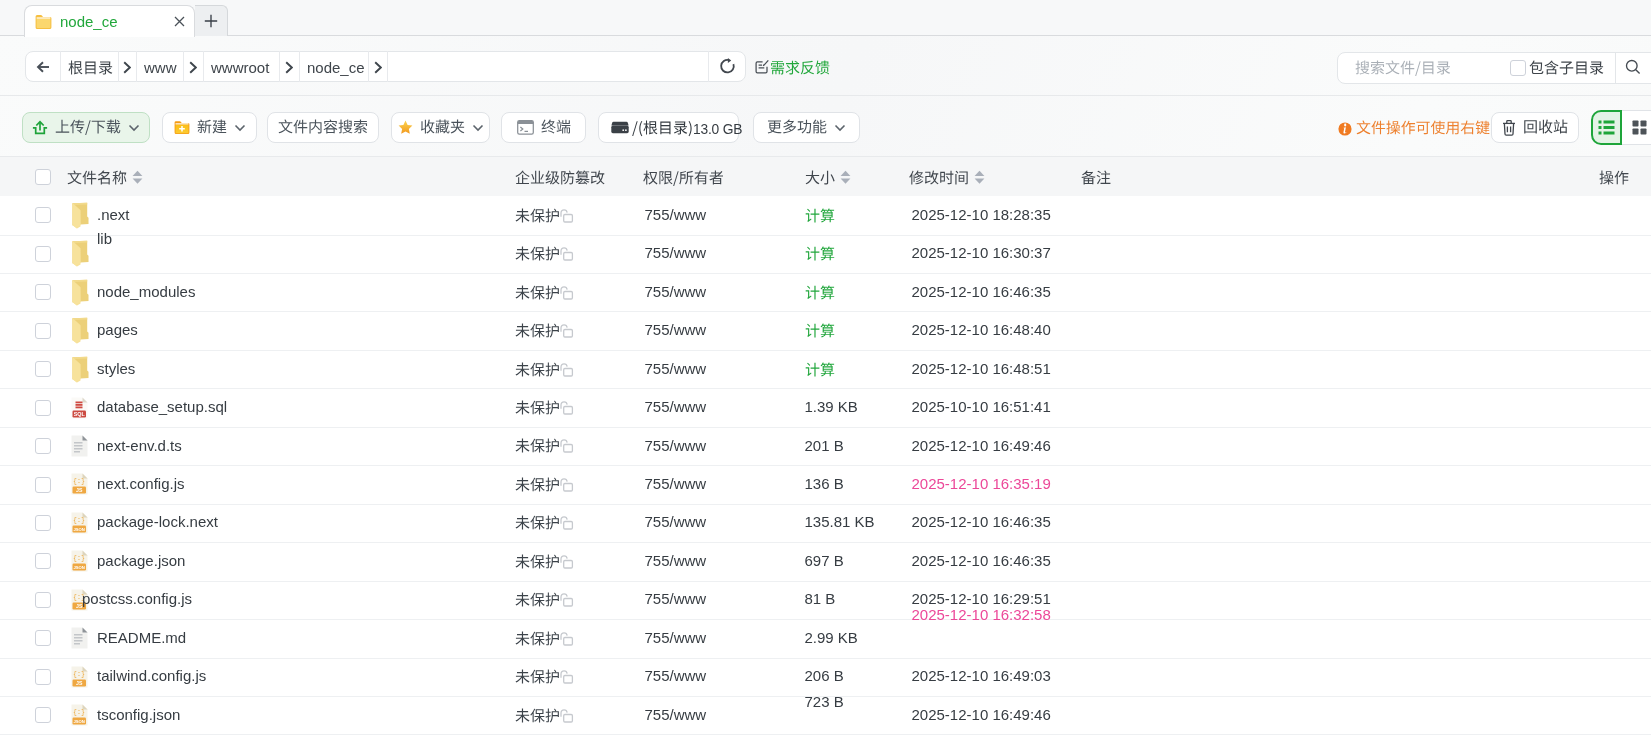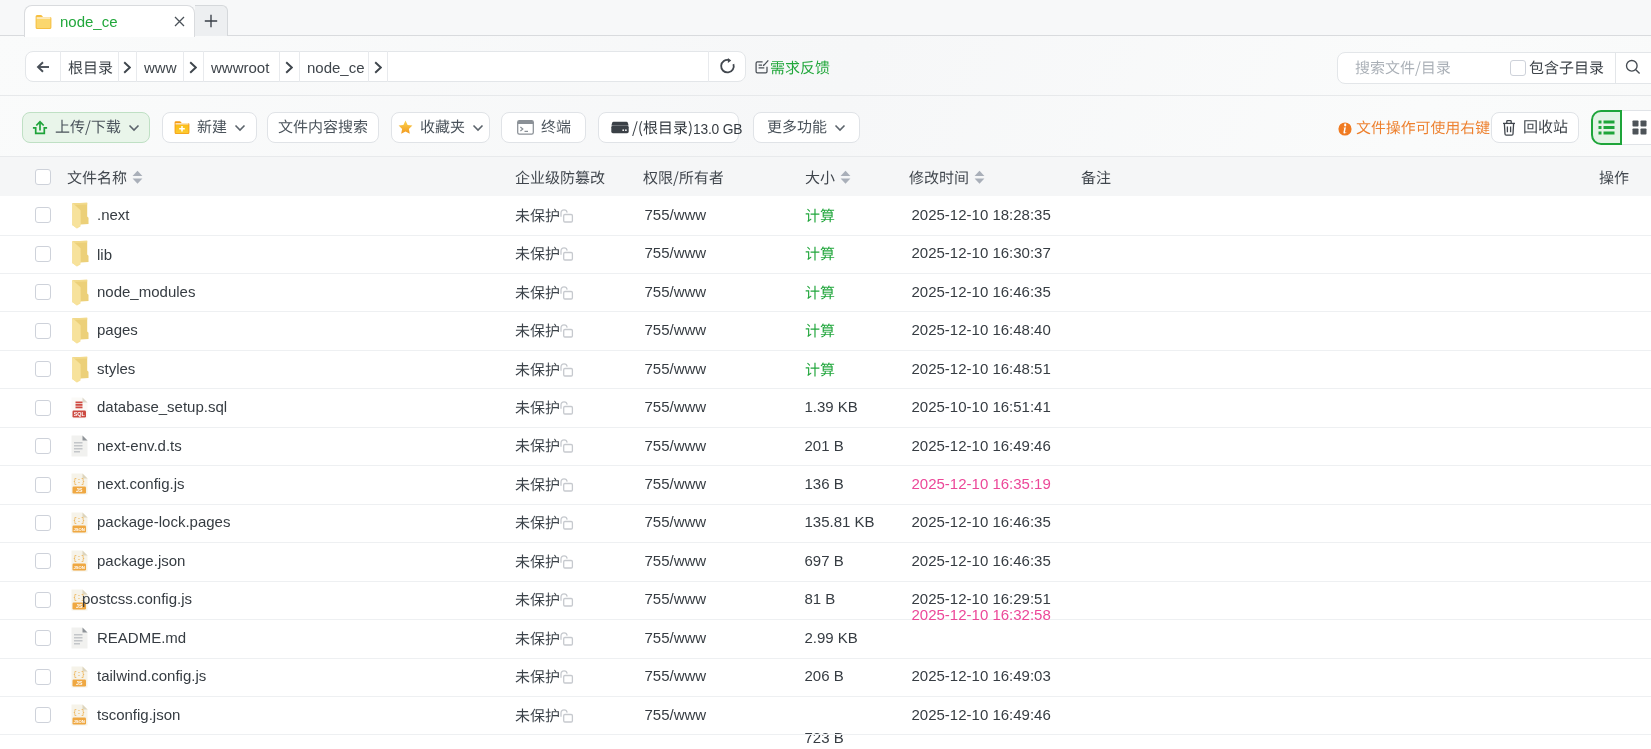--- a/index.html
+++ b/index.html
@@ -532,21 +532,21 @@
 <div class="cb" style="left:35px;top:245.7px"></div>
 <div style="position:absolute;left:70.5px;top:240.49px;">
     <svg width="18" height="27" viewBox="0 0 18 27">
 <path d="M1.6 1.2 L16.2 0.8 L16.2 14.6 L17.5 15.8 L17.5 22.1 L9.6 22.4 L1.6 23.2 Z" fill="#ecd079"></path>
 <path d="M1.6 1.2 L16.2 0.8 L16.2 2.6 L1.6 3 Z" fill="#f2da8c"></path>
 <path d="M1.6 1.2 L9.3 8.2 L9.5 21.9 L9.5 24.6 L6 26.6 L1.6 23.2 Z" fill="#f6e098"></path>
 <path d="M1.6 1.2 L9.3 8.2 L9.5 21.9 L8.6 22 L1.6 23.2 Z" fill="#f3da8c"></path>
 <path d="M1.6 1.2 L1.6 23.2 L6 26.6 L6.2 24.9 L9.5 23 L9.3 8.2 Z" fill="#f7e29b"></path>
 </svg>
   </div>
-<div class="r" style="left:97px;top:246px;color:#363c42">lib</div>
+<div class="r" style="left:97px;top:230px;color:#363c42">lib</div>
 <div style="position:absolute;left:514.5px;top:246.19px;">
     <svg width="45.0" height="16.8" style="fill:#3c434a;" viewBox="0 0 45.0 16.8">
       <g transform="translate(0,13.20) scale(0.015000,-0.015000)">
         <use href="#z48" x="0"></use>
         <use href="#z17" x="1000"></use>
         <use href="#z38" x="2000"></use>
       </g>
     </svg>
   </div>
 <div style="position:absolute;left:559px;top:246.19px;">
@@ -775,21 +775,21 @@
 <div class="cb" style="left:35px;top:514.9px"></div>
 <div style="position:absolute;left:71px;top:511.90999999999997px;">
     <svg width="17" height="22" viewBox="0 0 17 22">
       <path d="M0.5 0.5 H11.5 L16.5 5.5 V21.5 H0.5 Z" fill="#f6f3e9"></path>
       <path d="M11.5 0.5 L16.5 5.5 H11.5 Z" fill="#ddd5bd"></path>
       <text x="8" y="9.6" font-family="Liberation Mono, monospace" font-size="6.6" fill="#eca93f" text-anchor="middle">{:}</text>
       <rect x="1.5" y="13.5" width="13.5" height="7" rx="1.2" fill="#efa842"></rect>
       <text x="8.2" y="19" font-family="Liberation Sans, sans-serif" font-size="4.2" font-weight="bold" fill="#fff" text-anchor="middle">JSON</text>
     </svg>
   </div>
-<div class="r" style="left:97px;top:513.4px;color:#363c42">package-lock.pages</div>
+<div class="r" style="left:97px;top:513.4px;color:#363c42">package-lock.next</div>
 <div style="position:absolute;left:514.5px;top:515.41px;">
     <svg width="45.0" height="16.8" style="fill:#3c434a;" viewBox="0 0 45.0 16.8">
       <g transform="translate(0,13.20) scale(0.015000,-0.015000)">
         <use href="#z48" x="0"></use>
         <use href="#z17" x="1000"></use>
         <use href="#z38" x="2000"></use>
       </g>
     </svg>
   </div>
 <div style="position:absolute;left:559px;top:515.41px;">
@@ -943,14 +943,14 @@
       </g>
     </svg>
   </div>
 <div style="position:absolute;left:559px;top:707.71px;">
     <svg width="15" height="15" viewBox="0 0 15 15">
 <rect x="4.7" y="6.5" width="8.7" height="7.5" rx="1.2" fill="none" stroke="#c6c9ce" stroke-width="1.3"></rect>
 <path d="M2.0 8.8 V5.0 Q2.0 1.9 5.1 1.9 Q7.8 1.9 8.15 4.7" fill="none" stroke="#c6c9ce" stroke-width="1.3"></path>
 </svg>
   </div>
 <div class="r" style="left:644.5px;top:705.7px;color:#363c42">755/www</div>
-<div class="r" style="left:804.5px;top:729px;color:#363c42">723 B</div>
+<div class="r" style="left:804.5px;top:693px;color:#363c42">723 B</div>
 <div class="r" style="left:911.5px;top:705.7px;color:#363c42">2025-12-10 16:49:46</div>
 <div class="row-line" style="top:734.4px"></div>
 </body></html>

